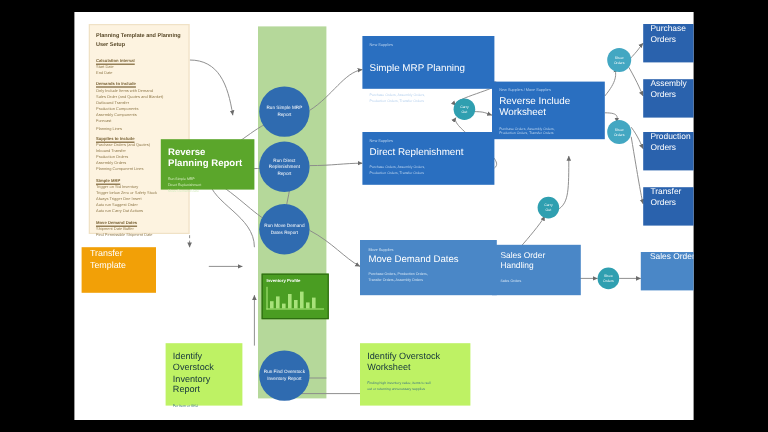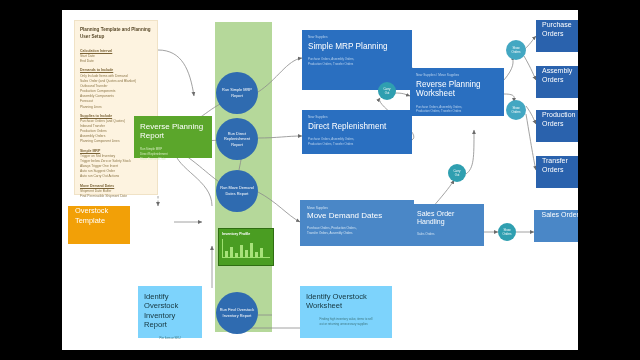--- a/index.html
+++ b/index.html
@@ -11,42 +11,42 @@
 
   
   .rect{display:flex;flex-direction:column;justify-content:flex-start;}
 
   .note{background:#fdf3e0;border:1px solid #f0e2c6;padding:6px 5px;}
   .note .nt-title{font-size:4.6px;font-weight:bold;color:#5a4a2a;line-height:1.5;margin-bottom:4px;}
   .note .nt-h{font-size:3.5px;font-weight:bold;color:#7a6336;text-decoration:underline;margin-top:4px;line-height:1.55;}
   .note .nt-l{font-size:3.3px;color:#8d7748;line-height:1.55;}
 
   .green{background:#5ba62b;color:#fff;padding:6px 6px;}
-  .green .g-title{font-size:8px;line-height:1.15;font-weight:normal;}
+  .green .g-title{font-size:8px;line-height:1.15;font-weight:bold;}
   .green .g-sub{font-size:2.9px;line-height:1.6;color:#d6ecc2;margin-top:7px;}
 
   .orange{background:#f2a007;color:#ffffff;display:flex;align-items:center;}
   .orange span{font-size:7.4px;line-height:1.3;padding-left:7px;}
 
   .blue{background:#2a6fc0;color:#fff;padding:5px 6px;}
   .blue .b-kicker{font-size:3.2px;color:#b8d2ee;line-height:1.5;}
   .blue .b-title{font-size:8.2px;line-height:1.15;margin-top:2px;}
   .blue .b-sub{font-size:2.9px;color:#b8d2ee;line-height:1.6;margin-top:6px;}
 
   .bluelite{background:#4a87c7;color:#fff;padding:6px 7px;}
   .bluelite .b-title{font-size:8px;line-height:1.15;}
   .bluelite .b-sub{font-size:3px;color:#cfe2f3;line-height:1.6;margin-top:6px;}
 
   .ordbox{background:#2a62ad;color:#fff;display:flex;align-items:center;}
   .ordbox span{font-size:7px;line-height:1.35;padding-left:6px;}
 
   .sobox{background:#4a87c7;color:#fff;display:flex;align-items:center;}
   .sobox span{font-size:7px;line-height:1.35;padding-left:6px;}
 
-  .cyan{background:#7dd3fc;color:#1b3c44;padding:6px 6px;align-items:center;}
+  .cyan{background:#bef264;color:#1b3c44;padding:6px 6px;}
   .cyan .c-title{font-size:7.6px;line-height:1.25;color:#14343c;}
   .cyan .c-sub{font-size:2.9px;color:#3d7781;line-height:1.6;margin-top:6px;}
 
   .band{position:absolute;background:#b5d89a;}
 
   .invprof{position:absolute;background:#4a9d22;border:1px solid #2f6d12;padding:3px;}
   .invprof .ip-t{font-size:3.6px;font-weight:bold;color:#ffffff;line-height:1.3;}
   .invprof .ip-chart{position:relative;height:18px;margin-top:2px;border-left:0.7px solid #9fe070;border-bottom:0.7px solid #9fe070;}
   .invprof .ip-chart i{position:absolute;bottom:0;background:#a8e27a;display:block;}
 
@@ -165,21 +165,21 @@
     <div class="node rect green" style="left:72px;top:106px;width:78px;height:42px;">
       <div class="g-title">Reverse Planning Report</div>
       <div class="g-sub">
         <div>Run Simple MRP</div>
         <div>Direct Replenishment</div>
         <div>Move Demand Date</div>
       </div>
     </div>
 
     <div class="node rect orange" style="left:6px;top:196px;width:62px;height:38px;">
-      <span>Overstock Template</span>
+      <span>Transfer Template</span>
     </div>
 
 
     <div class="circ" style="left:154px;top:62px;width:42px;height:42px;">
       <span>Run Simple MRP Report</span>
     </div>
     <div class="circ" style="left:154px;top:108px;width:42px;height:42px;">
       <span>Run Direct Replenishment Report</span>
     </div>
     <div class="circ" style="left:154px;top:160px;width:42px;height:42px;">
@@ -196,21 +196,21 @@
         <i style="left:7px;width:3px;height:10px;"></i>
         <i style="left:12px;width:3px;height:4px;"></i>
         <i style="left:17px;width:3px;height:12px;"></i>
         <i style="left:22px;width:3px;height:7px;"></i>
         <i style="left:27px;width:3px;height:14px;"></i>
         <i style="left:32px;width:3px;height:5px;"></i>
         <i style="left:37px;width:3px;height:9px;"></i>
       </div>
     </div>
 
-    <div class="node rect blue" style="left:240px;top:20px;width:110px;height:60px;">
+    <div class="node rect blue" style="left:240px;top:20px;width:110px;height:44px;gap:10px;">
       <div class="b-kicker">New Supplies</div>
       <div class="b-title">Simple MRP Planning</div>
       <div class="b-sub">
         <div>Purchase Orders, Assembly Orders,</div>
         <div>Production Orders, Transfer Orders</div>
       </div>
     </div>
 
     <div class="node rect blue" style="left:240px;top:100px;width:110px;height:44px;">
       <div class="b-kicker">New Supplies</div>
@@ -232,21 +232,21 @@
 
     <div class="circ teal" style="left:316px;top:72px;width:18px;height:18px;">
       <span>Carry Out</span>
     </div>
     <div class="circ teal" style="left:386px;top:154px;width:18px;height:18px;">
       <span>Carry Out</span>
     </div>
 
     <div class="node rect blue" style="left:348px;top:58px;width:94px;height:48px;">
       <div class="b-kicker">New Supplies / Move Supplies</div>
-      <div class="b-title">Reverse Planning Worksheet</div>
+      <div class="b-title">Reverse Include Worksheet</div>
       <div class="b-sub">
         <div>Purchase Orders, Assembly Orders,</div>
         <div>Production Orders, Transfer Orders</div>
       </div>
     </div>
 
     <div class="circ lite" style="left:444px;top:30px;width:20px;height:20px;">
       <span>Show Orders</span>
     </div>
     <div class="circ lite" style="left:444px;top:90px;width:20px;height:20px;">

